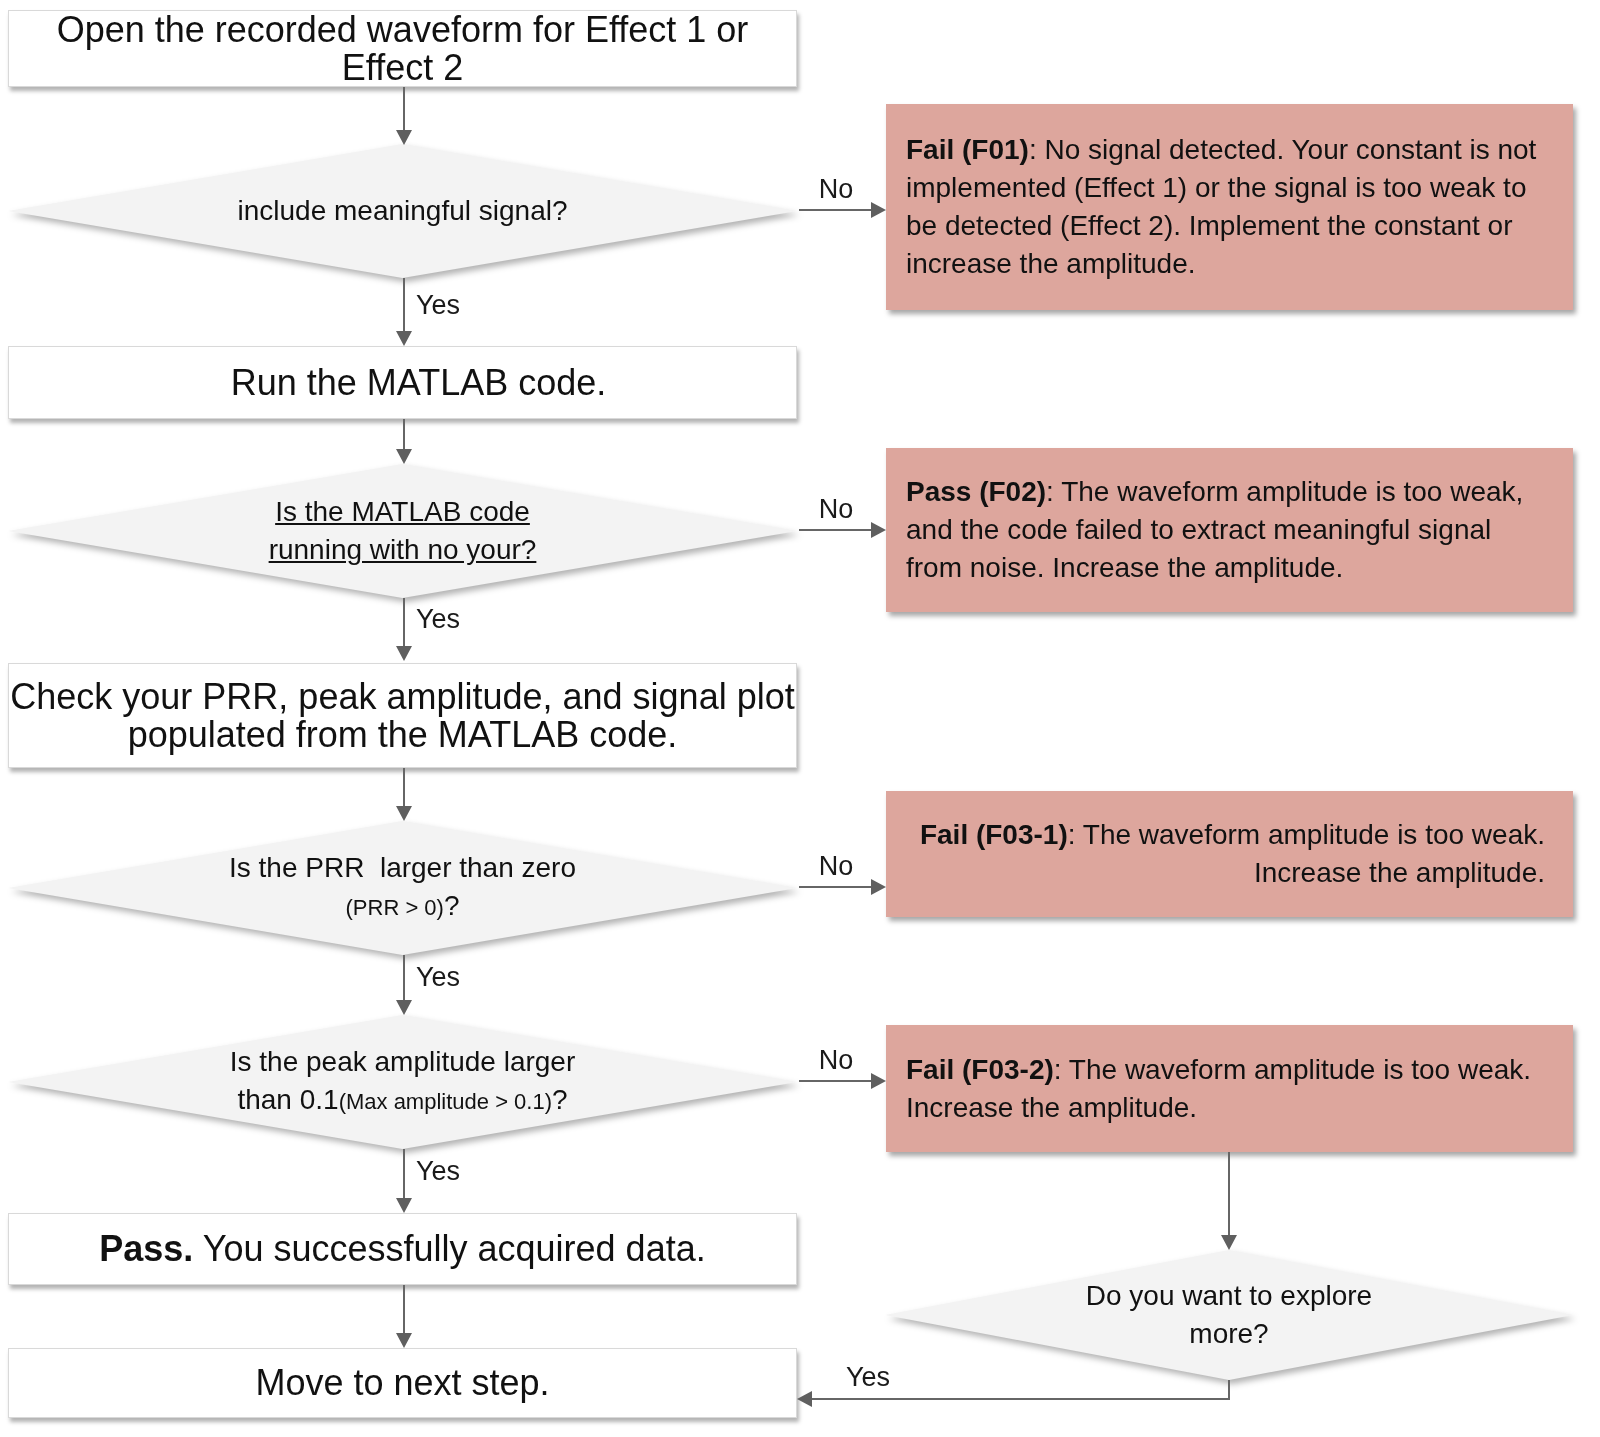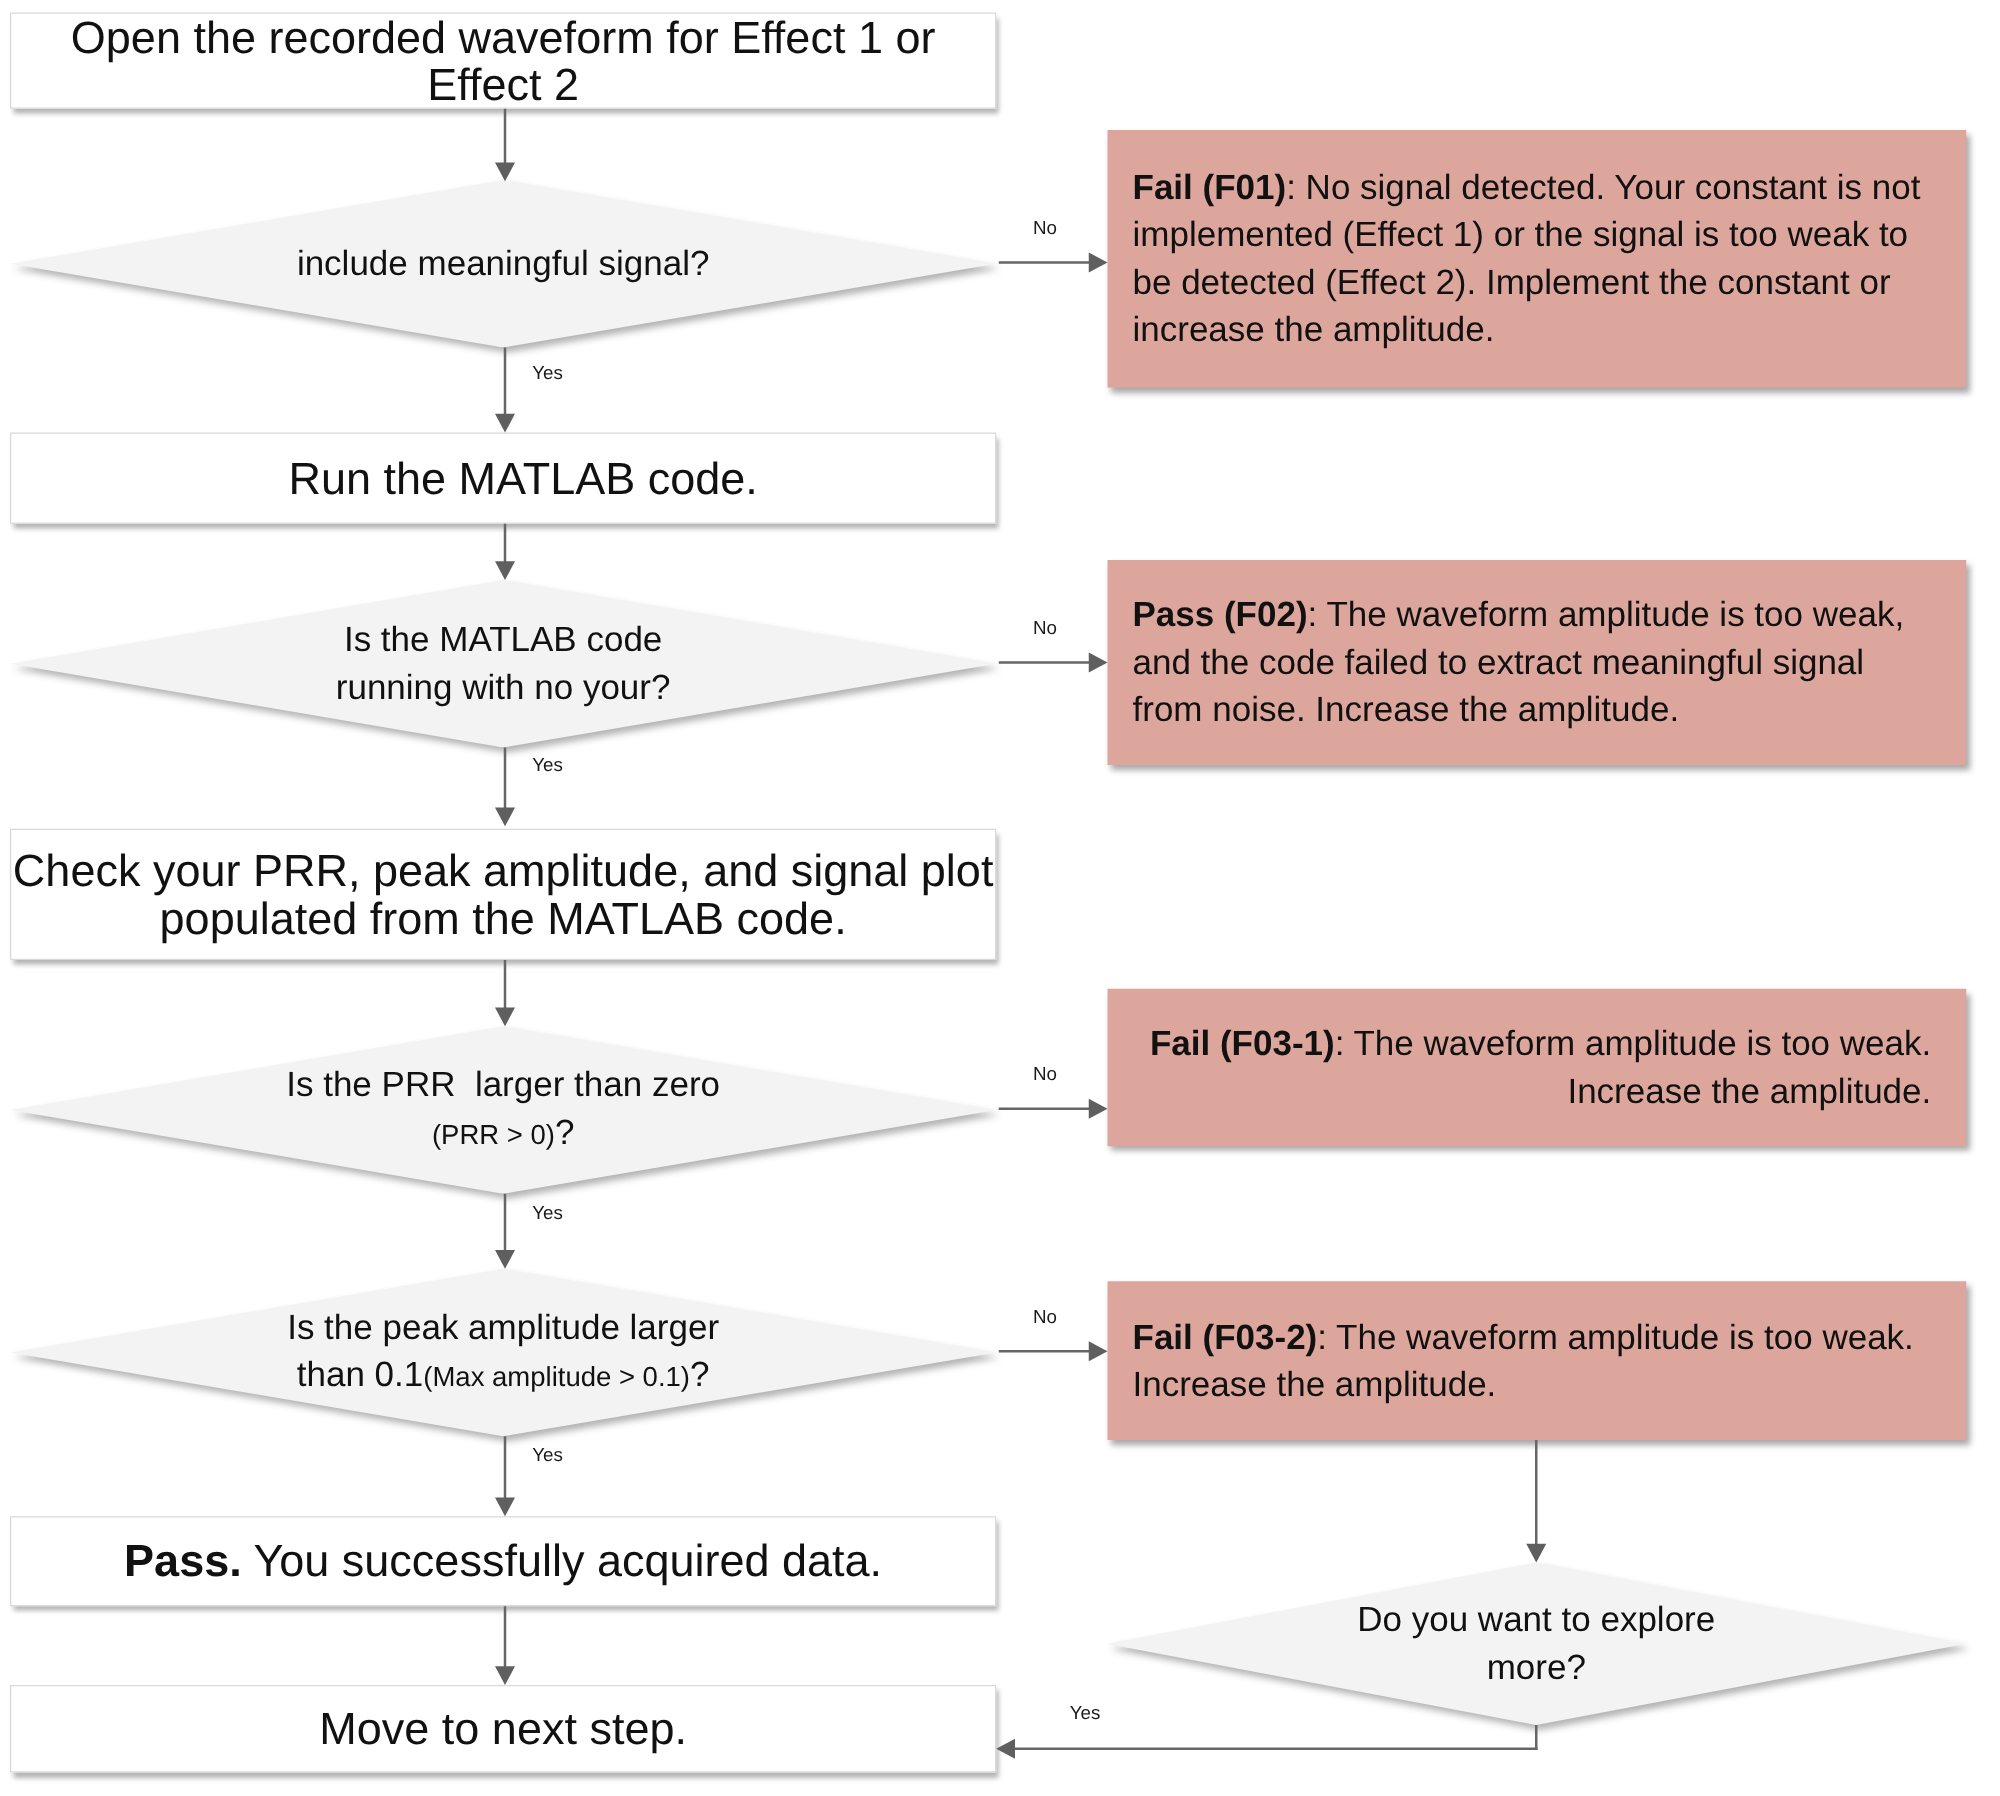--- a/index.html
+++ b/index.html
@@ -31,21 +31,21 @@
     font-size:28px;line-height:38px;text-align:center;
   }
   .dwrap{position:absolute;filter:drop-shadow(3px 4px 3px rgba(0,0,0,0.30));}
   .small{font-size:22px;}
   
   .vline{position:absolute;width:2px;background:#666666;}
   .hline{position:absolute;height:2px;background:#666666;}
   .head-down{position:absolute;width:0;height:0;border-left:8px solid transparent;border-right:8px solid transparent;border-top:15px solid #5f5f5f;}
   .head-right{position:absolute;width:0;height:0;border-top:8px solid transparent;border-bottom:8px solid transparent;border-left:15px solid #5f5f5f;}
   .head-left{position:absolute;width:0;height:0;border-top:8px solid transparent;border-bottom:8px solid transparent;border-right:15px solid #5f5f5f;}
-  .lbl{position:absolute;font-size:15px;color:#1a1a1a;width:60px;text-align:center;}
+  .lbl{position:absolute;font-size:27px;color:#1a1a1a;width:60px;text-align:center;}
 </style>
 </head>
 <body>
 
 <div class="pbox" style="top:10px;height:77px;">
   <div>Open the recorded waveform for Effect 1 or Effect 2</div>
 </div>
 
 <div class="pbox" style="top:346px;height:73px;padding-left:32px;">
   <div>Run the MATLAB code.</div>
@@ -66,21 +66,21 @@
   <div>Move to next step.</div>
 </div>
 
 <div class="dwrap" style="left:8px;top:144px;">
   <div class="diamond" style="position:relative;width:789px;height:134px;">
     <div>include meaningful signal?</div>
   </div>
 </div>
 
 <div class="dwrap" style="left:8px;top:464px;">
-  <div class="diamond" style="position:relative;width:789px;height:134px;">
+  <div class="diamond" style="position:relative;width:789px;height:134px;text-decoration:underline;">
     <div>Is the MATLAB code</div>
     <div>running with no your?</div>
   </div>
 </div>
 
 <div class="dwrap" style="left:8px;top:821px;">
   <div class="diamond" style="position:relative;width:789px;height:134px;">
     <div>Is the PRR&nbsp; larger than zero</div>
     <div><span class="small">(PRR &gt; 0)</span><span>?</span></div>
   </div>

